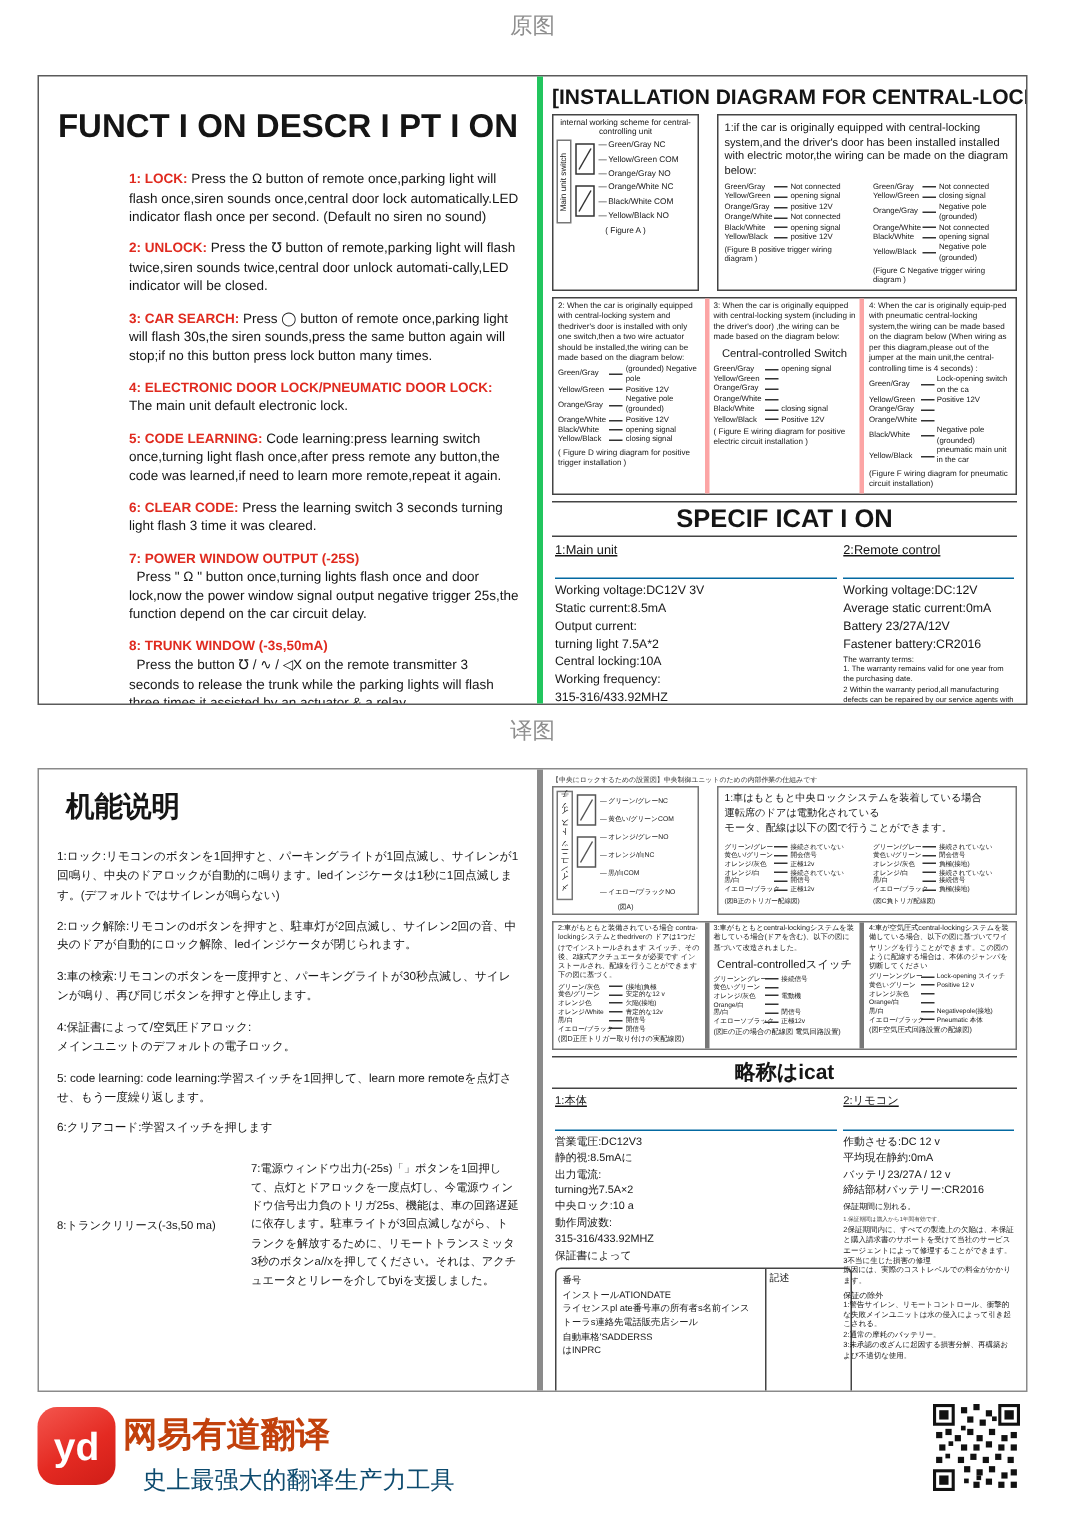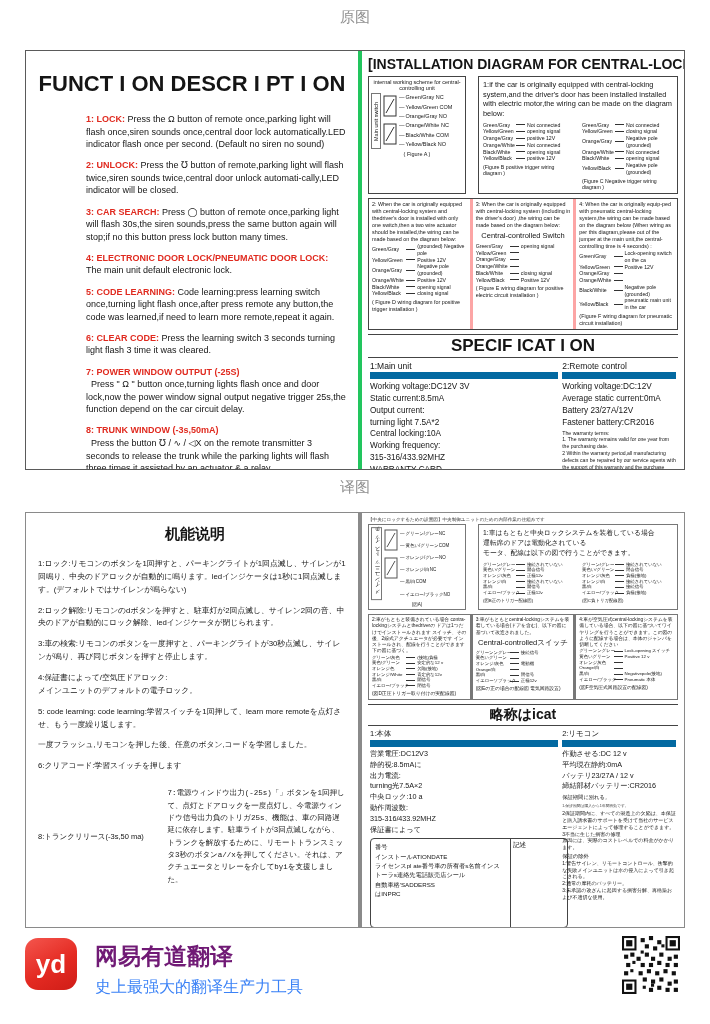--- a/index.html
+++ b/index.html
@@ -51,54 +51,54 @@
   .sec{flex:1;padding:2px 3px;font-size:5.4px;line-height:1.3;min-width:0;}
   .sec+.sec{border-left:3px solid #fca5a5;}
   .sec-sub{text-align:center;font-size:7.5px;margin:2px 0;}
   .sec-cap{margin-top:2px;}
 
   .spec-title{font-size:17px;font-weight:bold;text-align:center;border-top:1px solid #444;
               border-bottom:1px solid #444;margin-top:4px;padding:1px 0;}
   .spec-cols{display:flex;margin-top:2px;flex:1;min-height:0;}
   .spec-left{width:62%;padding:1px 2px;box-sizing:border-box;}
   .spec-right{flex:1;padding:1px 2px;min-width:0;}
-  .spec-h{font-size:8.5px;border-bottom:7px solid #0369a1;padding-bottom:1px;margin-bottom:2px;}
+  .spec-h{font-size:8.5px;border-bottom:1px solid #0369a1;padding-bottom:14px;margin-bottom:2px;text-decoration:underline;}
   .spec-line{font-size:8.2px;line-height:1.45;}
   .warr{font-size:5.1px;line-height:1.35;}
   .warr-h{font-size:5.3px;margin-top:2px;}
   .card{border:1px solid #444;border-radius:4px;margin-top:3px;display:flex;width:198px;height:90px;box-sizing:border-box;}
   .card-list{flex:1;padding:3px 4px;font-size:6.6px;line-height:1.5;}
   .card-desc{width:52px;border-left:1px solid #444;font-size:6.6px;padding:2px;}
 
   
-  .tr-title{font-size:15px;font-weight:bold;margin:4px 0 14px 6px;text-align:center;}
+  .tr-title{font-size:19px;font-weight:bold;margin:4px 0 14px 6px;}
   .tr-item{font-size:7.8px;line-height:1.65;margin-bottom:8px;white-space:pre-wrap;}
   .tr-bottom{display:flex;align-items:center;margin-top:14px;}
   .tr-item8{flex:1;font-size:7.5px;}
-  .tr-item7{width:58%;font-size:7.5px;line-height:1.65;font-family:Liberation Mono, monospace;}
+  .tr-item7{width:58%;font-size:7.5px;line-height:1.65;}
   .t-head{font-size:4.6px;color:#333;margin:0 0 2px;white-space:nowrap;overflow:hidden;}
   #doc-trans .figa,#doc-trans .box1,#doc-trans .row2,#doc-trans .sec+.sec{border-color:#777;}
   #doc-trans .figa{font-size:4.5px;}
   #doc-trans .box1-text{font-size:6.8px;line-height:1.5;}
   #doc-trans .wrow{font-size:4.4px;}
   #doc-trans .figcap{font-size:4.4px;}
   #doc-trans .sec{font-size:4.8px;}
   #doc-trans .spec-title{font-size:14px;}
   #doc-trans .spec-h{font-size:7.5px;}
   #doc-trans .spec-line{font-size:7.2px;line-height:1.5;}
   #doc-trans .warr{font-size:5px;}
   #doc-trans .card-list{font-size:6.2px;}
   .warr-tiny{font-size:3.8px;color:#444;margin:2px 0;}
 
   
   .yd-logo{position:absolute;left:25px;top:938px;width:52px;height:52px;border-radius:13px;
            background:linear-gradient(150deg,#f4564e 0%,#e42a22 55%,#cf1d17 100%);
            color:#fff;font-weight:bold;font-size:26px;display:flex;align-items:center;justify-content:center;}
-  .ft-title{position:absolute;left:95px;top:941px;font-size:23px;font-weight:bold;color:#701a75;}
-  .ft-sub{position:absolute;left:95px;top:977px;font-size:16px;color:#3b82f6;}
+  .ft-title{position:absolute;left:82px;top:941px;font-size:23px;font-weight:bold;color:#c2410c;}
+  .ft-sub{position:absolute;left:95px;top:977px;font-size:16px;color:#0c4a6e;}
   .qr{position:absolute;left:622px;top:936px;width:58px;height:58px;}
 </style>
 </head>
 <body>
 
 <div class="page">
 
   <div class="img-label" id="lbl-orig">原图</div>
 
   <div class="doc" id="doc-orig">
@@ -421,21 +421,20 @@
     <div class="pane-left">
       <div class="tr-title">机能说明</div>
       <div>
 
       <div class="tr-item">1:ロック:リモコンのボタンを1回押すと、パーキングライトが1回点滅し、サイレンが1回鳴り、中央のドアロックが自動的に鳴ります。ledインジケータは1秒に1回点滅します。(デフォルトではサイレンが鳴らない)</div>
           <div class="tr-item">2:ロック解除:リモコンのdボタンを押すと、駐車灯が2回点滅し、サイレン2回の音、中央のドアが自動的にロック解除、ledインジケータが閉じられます。</div>
           <div class="tr-item">3:車の検索:リモコンのボタンを一度押すと、パーキングライトが30秒点滅し、サイレンが鳴り、再び同じボタンを押すと停止します。</div>
           <div class="tr-item">4:保証書によって/空気圧ドアロック:
 メインユニットのデフォルトの電子ロック。</div>
           <div class="tr-item">5: code learning: code learning:学習スイッチを1回押して、learn more remoteを点灯させ、もう一度繰り返します。</div>
-          <div class="tr-item">一度フラッシュ,リモコンを押した後、任意のボタン,コードを学習しました。</div>
           <div class="tr-item">6:クリアコード:学習スイッチを押します</div>
         </div>
       <div class="tr-bottom">
         <div class="tr-item8">8:トランクリリース(-3s,50 ma)</div>
         <div class="tr-item7">7:電源ウィンドウ出力(-25s)「」ボタンを1回押して、点灯とドアロックを一度点灯し、今電源ウィンドウ信号出力負のトリガ25s、機能は、車の回路遅延に依存します。駐車ライトが3回点滅しながら、トランクを解放するために、リモートトランスミッタ3秒のボタンa//xを押してください。それは、アクチュエータとリレーを介してbyiを支援しました。</div>
       </div>
     </div>
 
     <div class="pane-right">
       <div class="t-head">【中央にロックするための設置図】中央制御ユニットのための内部作業の仕組みです</div>

